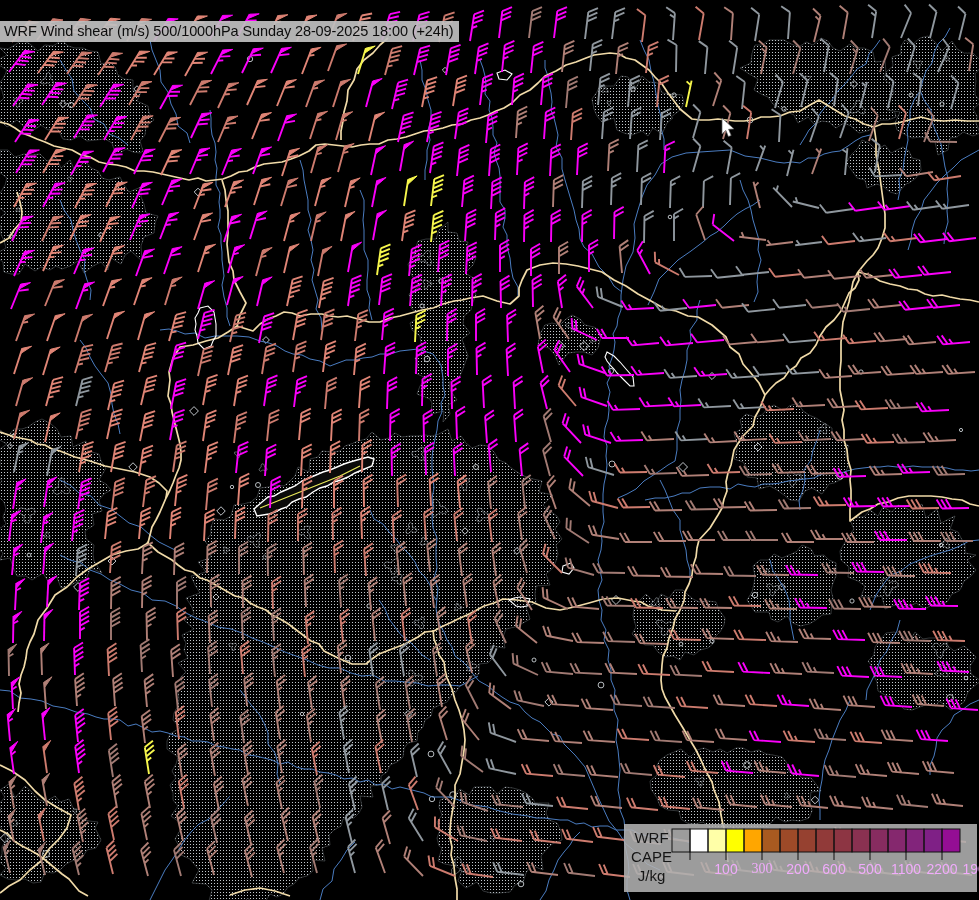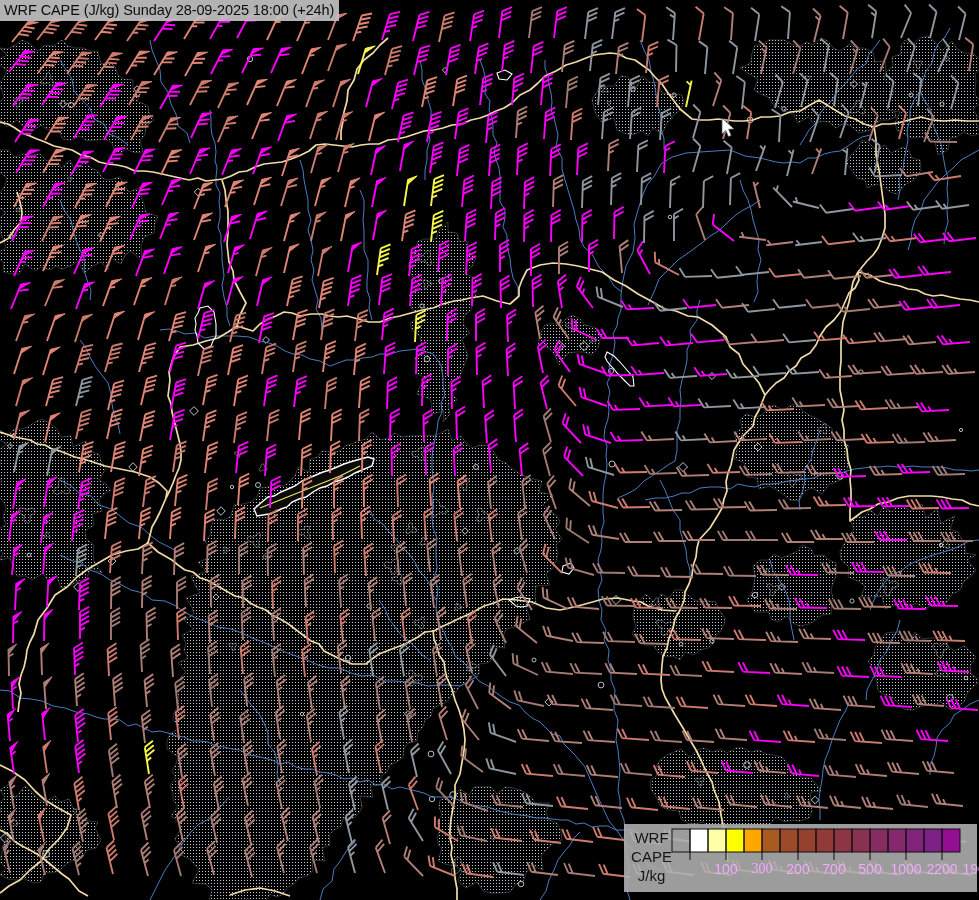--- a/index.html
+++ b/index.html
@@ -1196,21 +1196,21 @@
         <path d="M763.0 873.0L736.2 869.7M736.2 869.7L732.1 860.0M740.8 870.3L736.7 860.6" stroke="#a17a73"></path>
         <path d="M800.0 873.0L773.2 869.7M773.2 869.7L769.1 860.0M777.8 870.3L773.7 860.6M782.3 870.8L780.2 865.8" stroke="#b08077"></path>
         <path d="M836.0 874.0L809.2 870.7M809.2 870.7L805.1 861.0M813.8 871.3L809.7 861.6M818.3 871.8L816.2 866.8" stroke="#cd7b6e"></path>
         <path d="M869.0 874.0L842.2 870.7M842.2 870.7L838.1 861.0M846.8 871.3L842.7 861.6M851.3 871.8L849.2 866.8" stroke="#cd7b6e"></path>
         <path d="M901.0 875.0L874.2 871.7M874.2 871.7L870.1 862.0M878.8 872.3L874.7 862.6M883.3 872.8L881.2 867.8" stroke="#b08077"></path>
         <path d="M936.0 874.0L909.2 870.7M909.2 870.7L905.1 861.0M913.8 871.3L909.7 861.6M918.3 871.8L916.2 866.8" stroke="#b08077"></path>
         <path d="M972.0 875.0L945.2 871.7M945.2 871.7L941.1 862.0M949.8 872.3L945.7 862.6M954.3 872.8L952.2 867.8" stroke="#b08077"></path>
       </g>
       <path d="M722 118 l0 16 l3.8 -3.6 l2.6 6.2 l2.8 -1.2 l-2.6 -6.1 l5.4 -0.4 Z" fill="#ffffff" stroke="#555" stroke-width="0.7"></path>
     </svg>
-  <div class="titlebar" id="title1">WRF CAPE (J/kg) Sunday 28-09-2025 18:00 (+24h)</div>
+  <div class="titlebar" id="title2">WRF Wind shear (m/s) 500/1000hPa Sunday 28-09-2025 18:00 (+24h)</div>
   <div class="legendbox" id="legend" style="left: 624px; top: 824px; width: 353px; height: 68px;">
     <div class="leglabels" id="leglabels">
         <div>WRF</div>
         <div>CAPE</div>
         <div>J/kg</div>
       </div>
     <svg id="legsvg" width="353" height="64" style="left: 0px; top: 0px; position: absolute;">
         <rect x="66" y="5" width="18" height="23" fill="#ffffff"></rect>
         <rect x="84" y="5" width="18" height="23" fill="#ffffa8"></rect>
         <rect x="102" y="5" width="18" height="23" fill="#ffff00"></rect>
@@ -1247,19 +1247,19 @@
         <line x1="138" y1="28" x2="138" y2="36" stroke="#111" stroke-width="1"></line>
         <line x1="174" y1="28" x2="174" y2="36" stroke="#111" stroke-width="1"></line>
         <line x1="210" y1="28" x2="210" y2="36" stroke="#111" stroke-width="1"></line>
         <line x1="246" y1="28" x2="246" y2="36" stroke="#111" stroke-width="1"></line>
         <line x1="282" y1="28" x2="282" y2="36" stroke="#111" stroke-width="1"></line>
         <line x1="318" y1="28" x2="318" y2="36" stroke="#111" stroke-width="1"></line>
       </svg>
   <div class="legnum" style="left: 66px; top: 37px;">100</div>
       <div class="legnum" style="left: 102px; top: 37px; font-family: Liberation Serif, serif;">300</div>
       <div class="legnum" style="left: 138px; top: 37px;">200</div>
-      <div class="legnum" style="left: 174px; top: 37px;">700</div>
+      <div class="legnum" style="left: 174px; top: 37px;">600</div>
       <div class="legnum" style="left: 210px; top: 37px;">500</div>
-      <div class="legnum" style="left: 246px; top: 37px;">1000</div>
+      <div class="legnum" style="left: 246px; top: 37px;">1100</div>
       <div class="legnum" style="left: 282px; top: 37px;">2200</div>
       <div class="legnum" style="left: 318px; top: 37px;">1900</div>
     </div>
 </div>
 
 </body></html>

